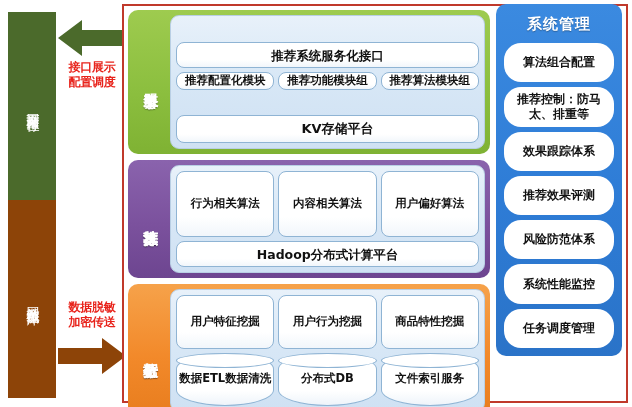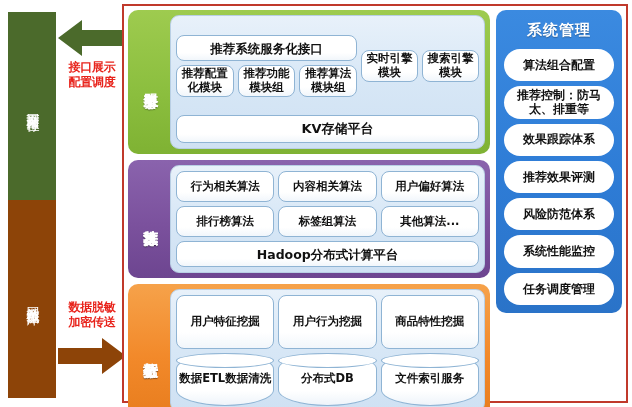--- a/index.html
+++ b/index.html
@@ -230,23 +230,23 @@
     border: 1px solid #8fb4d4;
     border-radius: 50%;
     background: #ffffff;
   }
   .cyl-text { position: relative; z-index: 2; padding: 0 2px; }
 
   
   #sidebar {
     position: absolute;
     left: 496px;
-    top: 10px;
+    top: 4px;
     width: 126px;
-    height: 303px;
+    height: 352px;
     border-radius: 10px;
     background: linear-gradient(180deg, #3b8ae0 0%, #2e7cd6 55%, #2a73c8 100%);
     padding: 6px 8px 8px 8px;
     display: flex;
     flex-direction: column;
     gap: 5px;
   }
   #sidebar-title {
     height: 28px;
     display: flex;
@@ -310,41 +310,32 @@
     <div class="band-panel">
       <div id="engine-grid">
         <div id="engine-left">
           <div class="cell" id="engine-api">推荐系统服务化接口</div>
           <div id="engine-modules" class="row">
             <div class="cell">推荐配置化模块</div>
             <div class="cell">推荐功能模块组</div>
             <div class="cell">推荐算法模块组</div>
           </div>
         </div>
-        <div id="engine-right">
-          <div class="cell">实时引擎模块</div>
-          <div class="cell">搜索引擎模块</div>
-        </div>
       </div>
       <div class="cell" id="engine-kv">KV存储平台</div>
     </div>
   </div>
 
   <div class="band" id="band-algo">
     <div class="band-label">推荐算法</div>
     <div class="band-panel">
       <div class="row" id="algo-r1">
         <div class="cell">行为相关算法</div>
         <div class="cell">内容相关算法</div>
         <div class="cell">用户偏好算法</div>
-      </div>
-      <div class="row" id="algo-r2">
-        <div class="cell">排行榜算法</div>
-        <div class="cell">标签组算法</div>
-        <div class="cell">其他算法...</div>
       </div>
       <div class="cell" id="algo-hadoop">Hadoop分布式计算平台</div>
     </div>
   </div>
 
   <div class="band" id="band-data">
     <div class="band-label">数据分析</div>
     <div class="band-panel">
       <div class="row" id="data-r1">
         <div class="cell">用户特征挖掘</div>

